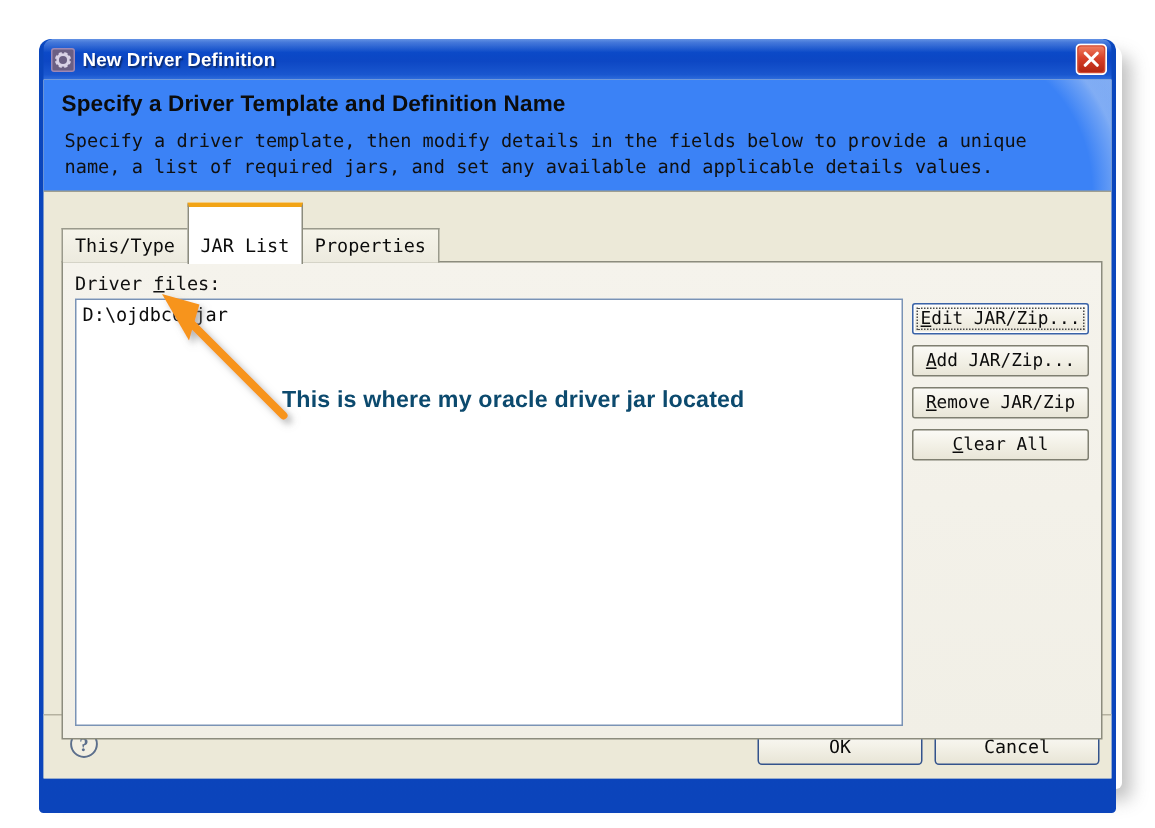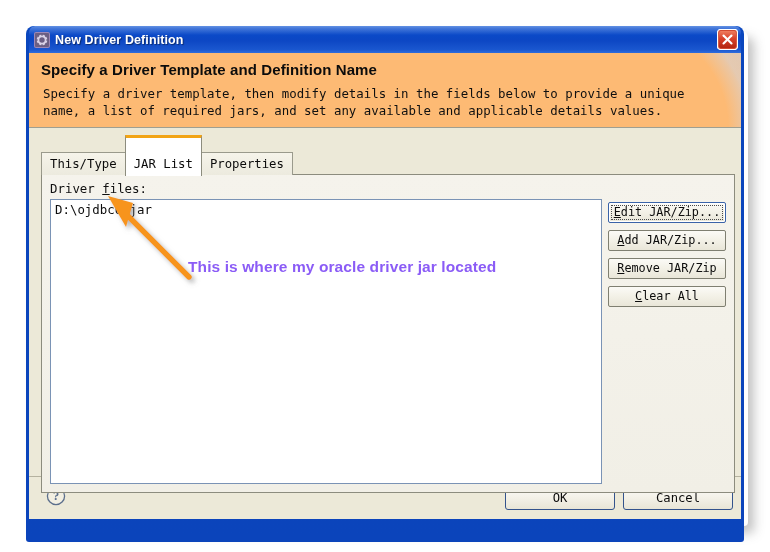--- a/index.html
+++ b/index.html
@@ -101,21 +101,21 @@
     height: 466px;
     position: relative;
     box-sizing: border-box;
     overflow: hidden;
   }
 
   
   #header-banner {
     position: relative;
     height: 74px;
-    background: #fdba74;
+    background: #3b82f6;
     border-bottom: 1px solid #9f9f91;
     overflow: hidden;
   }
   #banner-swoosh {
     position: absolute;
     right: -60px; top: -120px;
     width: 290px; height: 290px;
     border-radius: 50%;
     background: radial-gradient(circle at 30% 75%, rgba(197,214,240,0.0) 52%, rgba(190,209,238,0.55) 62%, rgba(219,230,247,0.25) 78%, rgba(255,255,255,0) 92%);
   }
@@ -309,21 +309,21 @@
     width: 770px; height: 552px;
     pointer-events: none;
     z-index: 40;
   }
   #annotation-text {
     position: absolute;
     left: 188px; top: 258px;
     font-family: "Liberation Sans", sans-serif;
     font-size: 15.5px;
     font-weight: bold;
-    color: #8b5cf6;
+    color: #0c4a6e;
     white-space: nowrap;
     letter-spacing: 0.1px;
   }
 </style>
 </head>
 <body>
 
 <div id="desktop"></div>
 <div id="window-shadow"></div>
 

